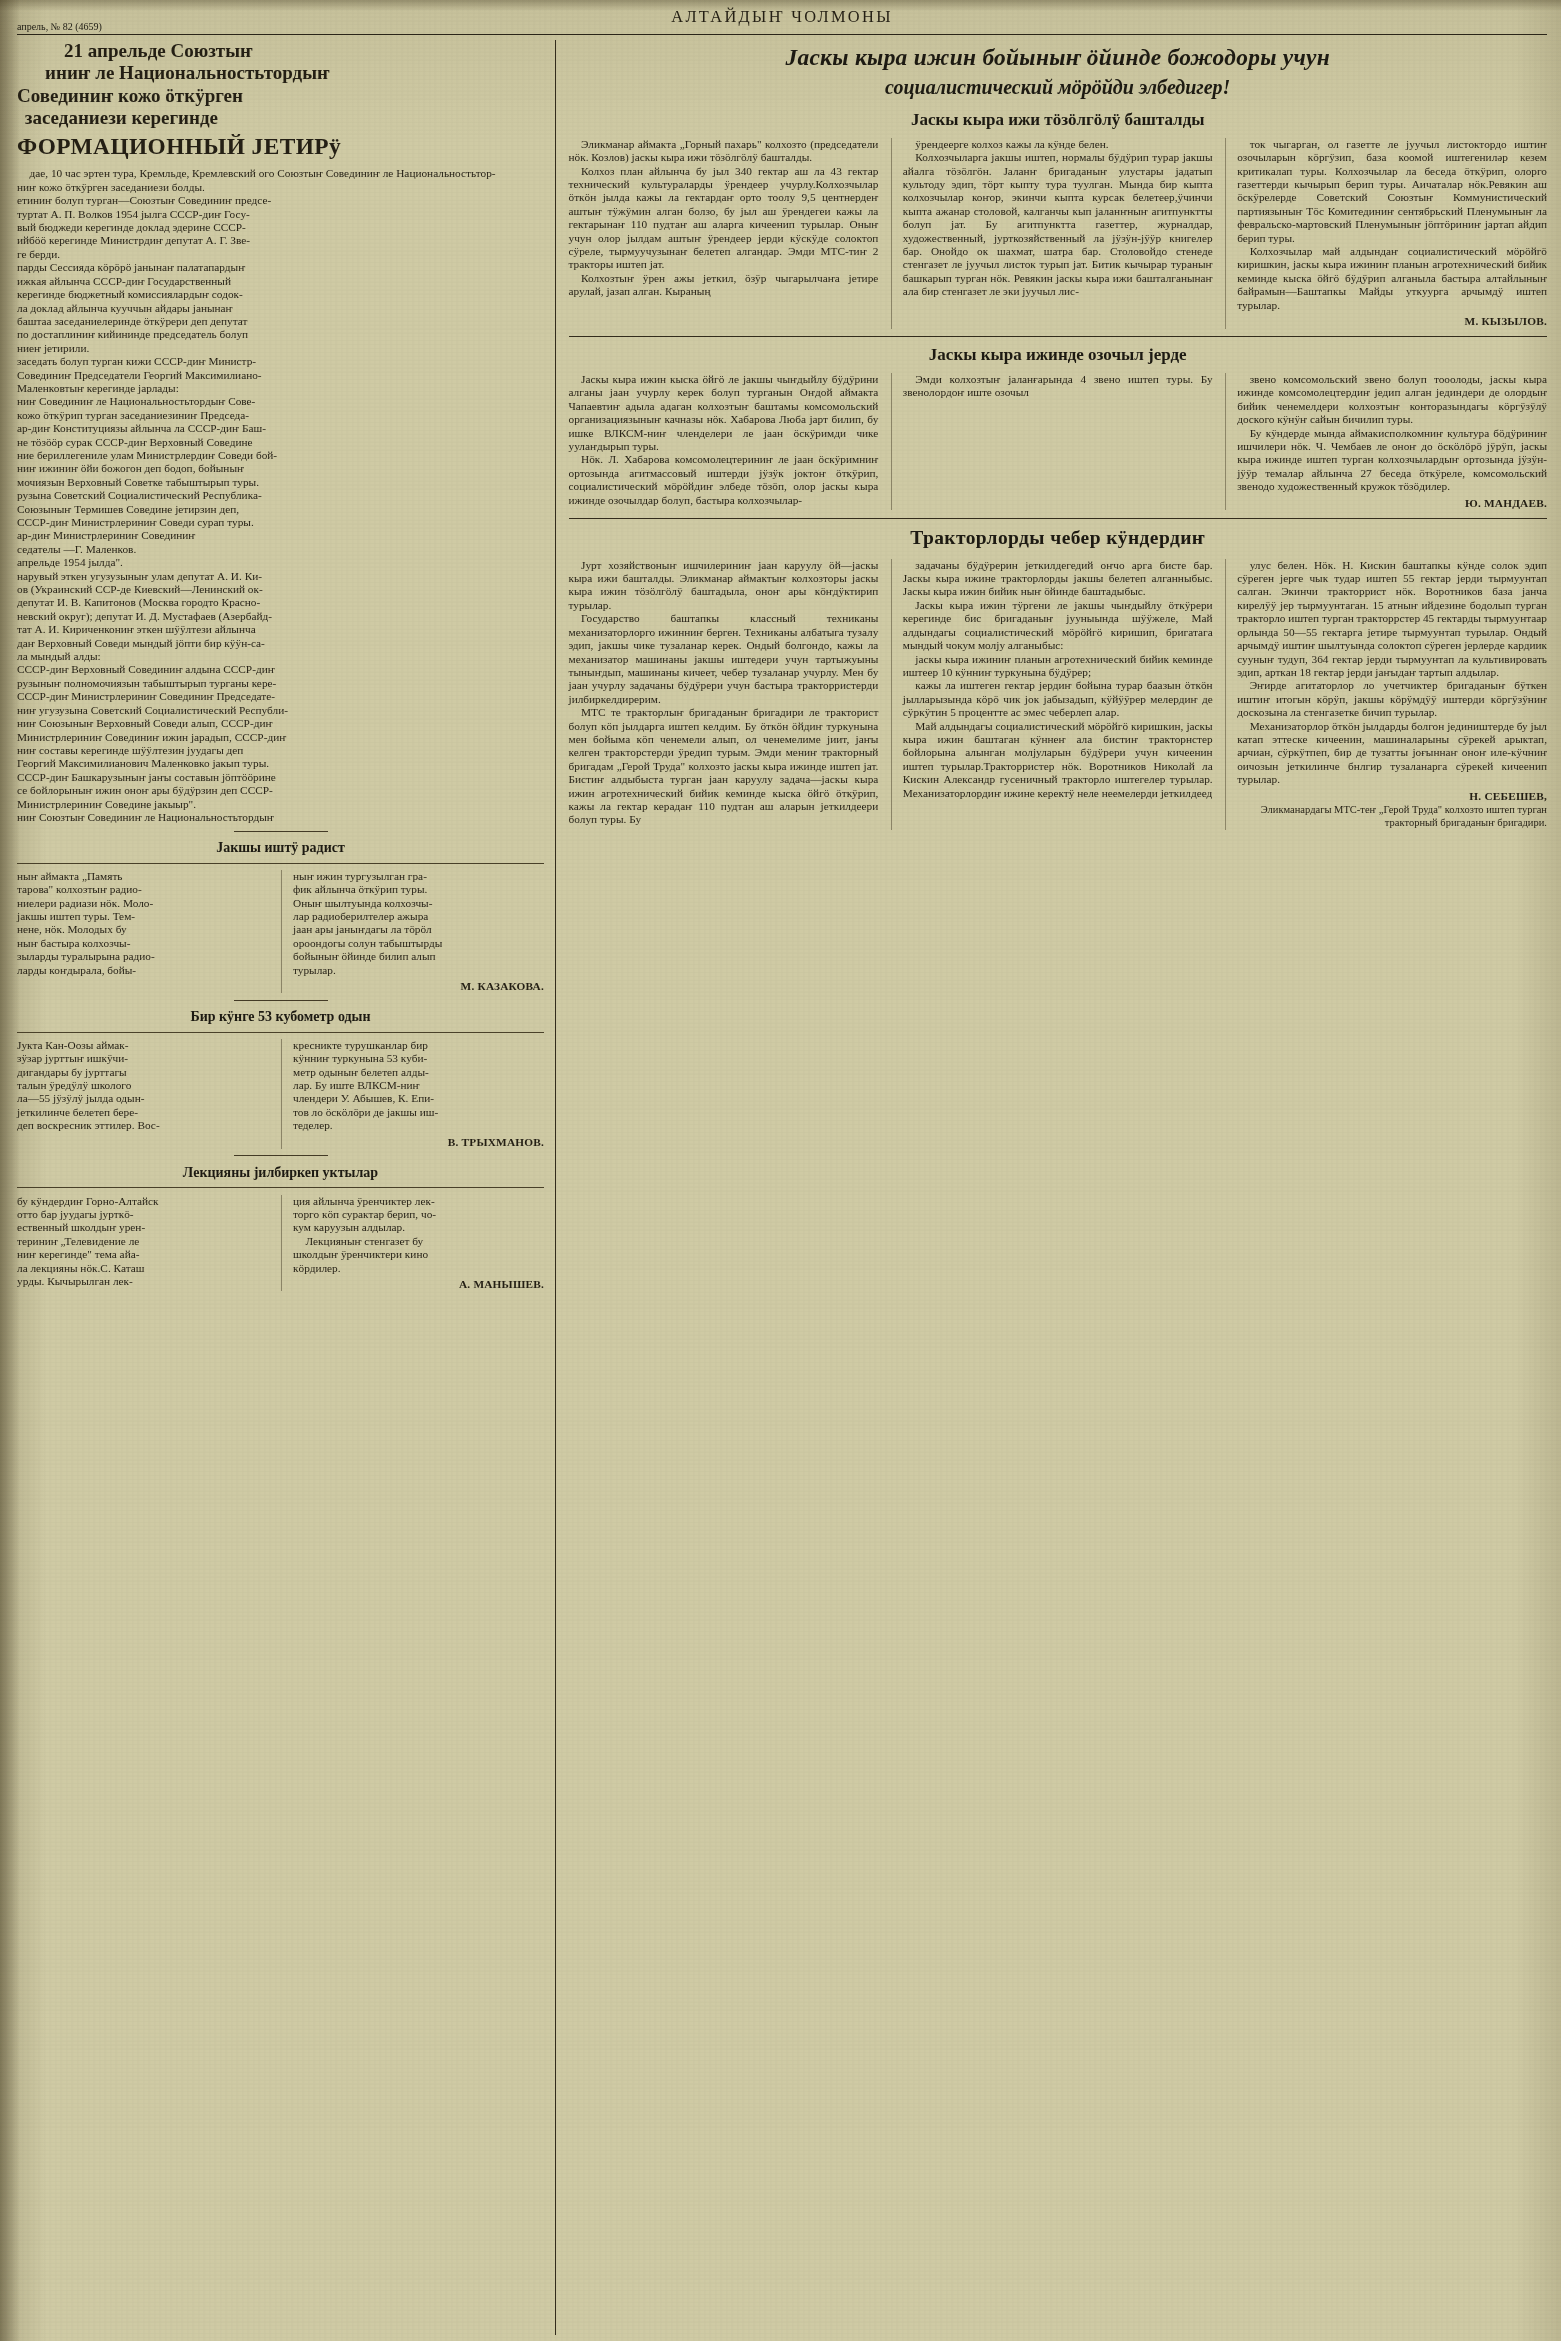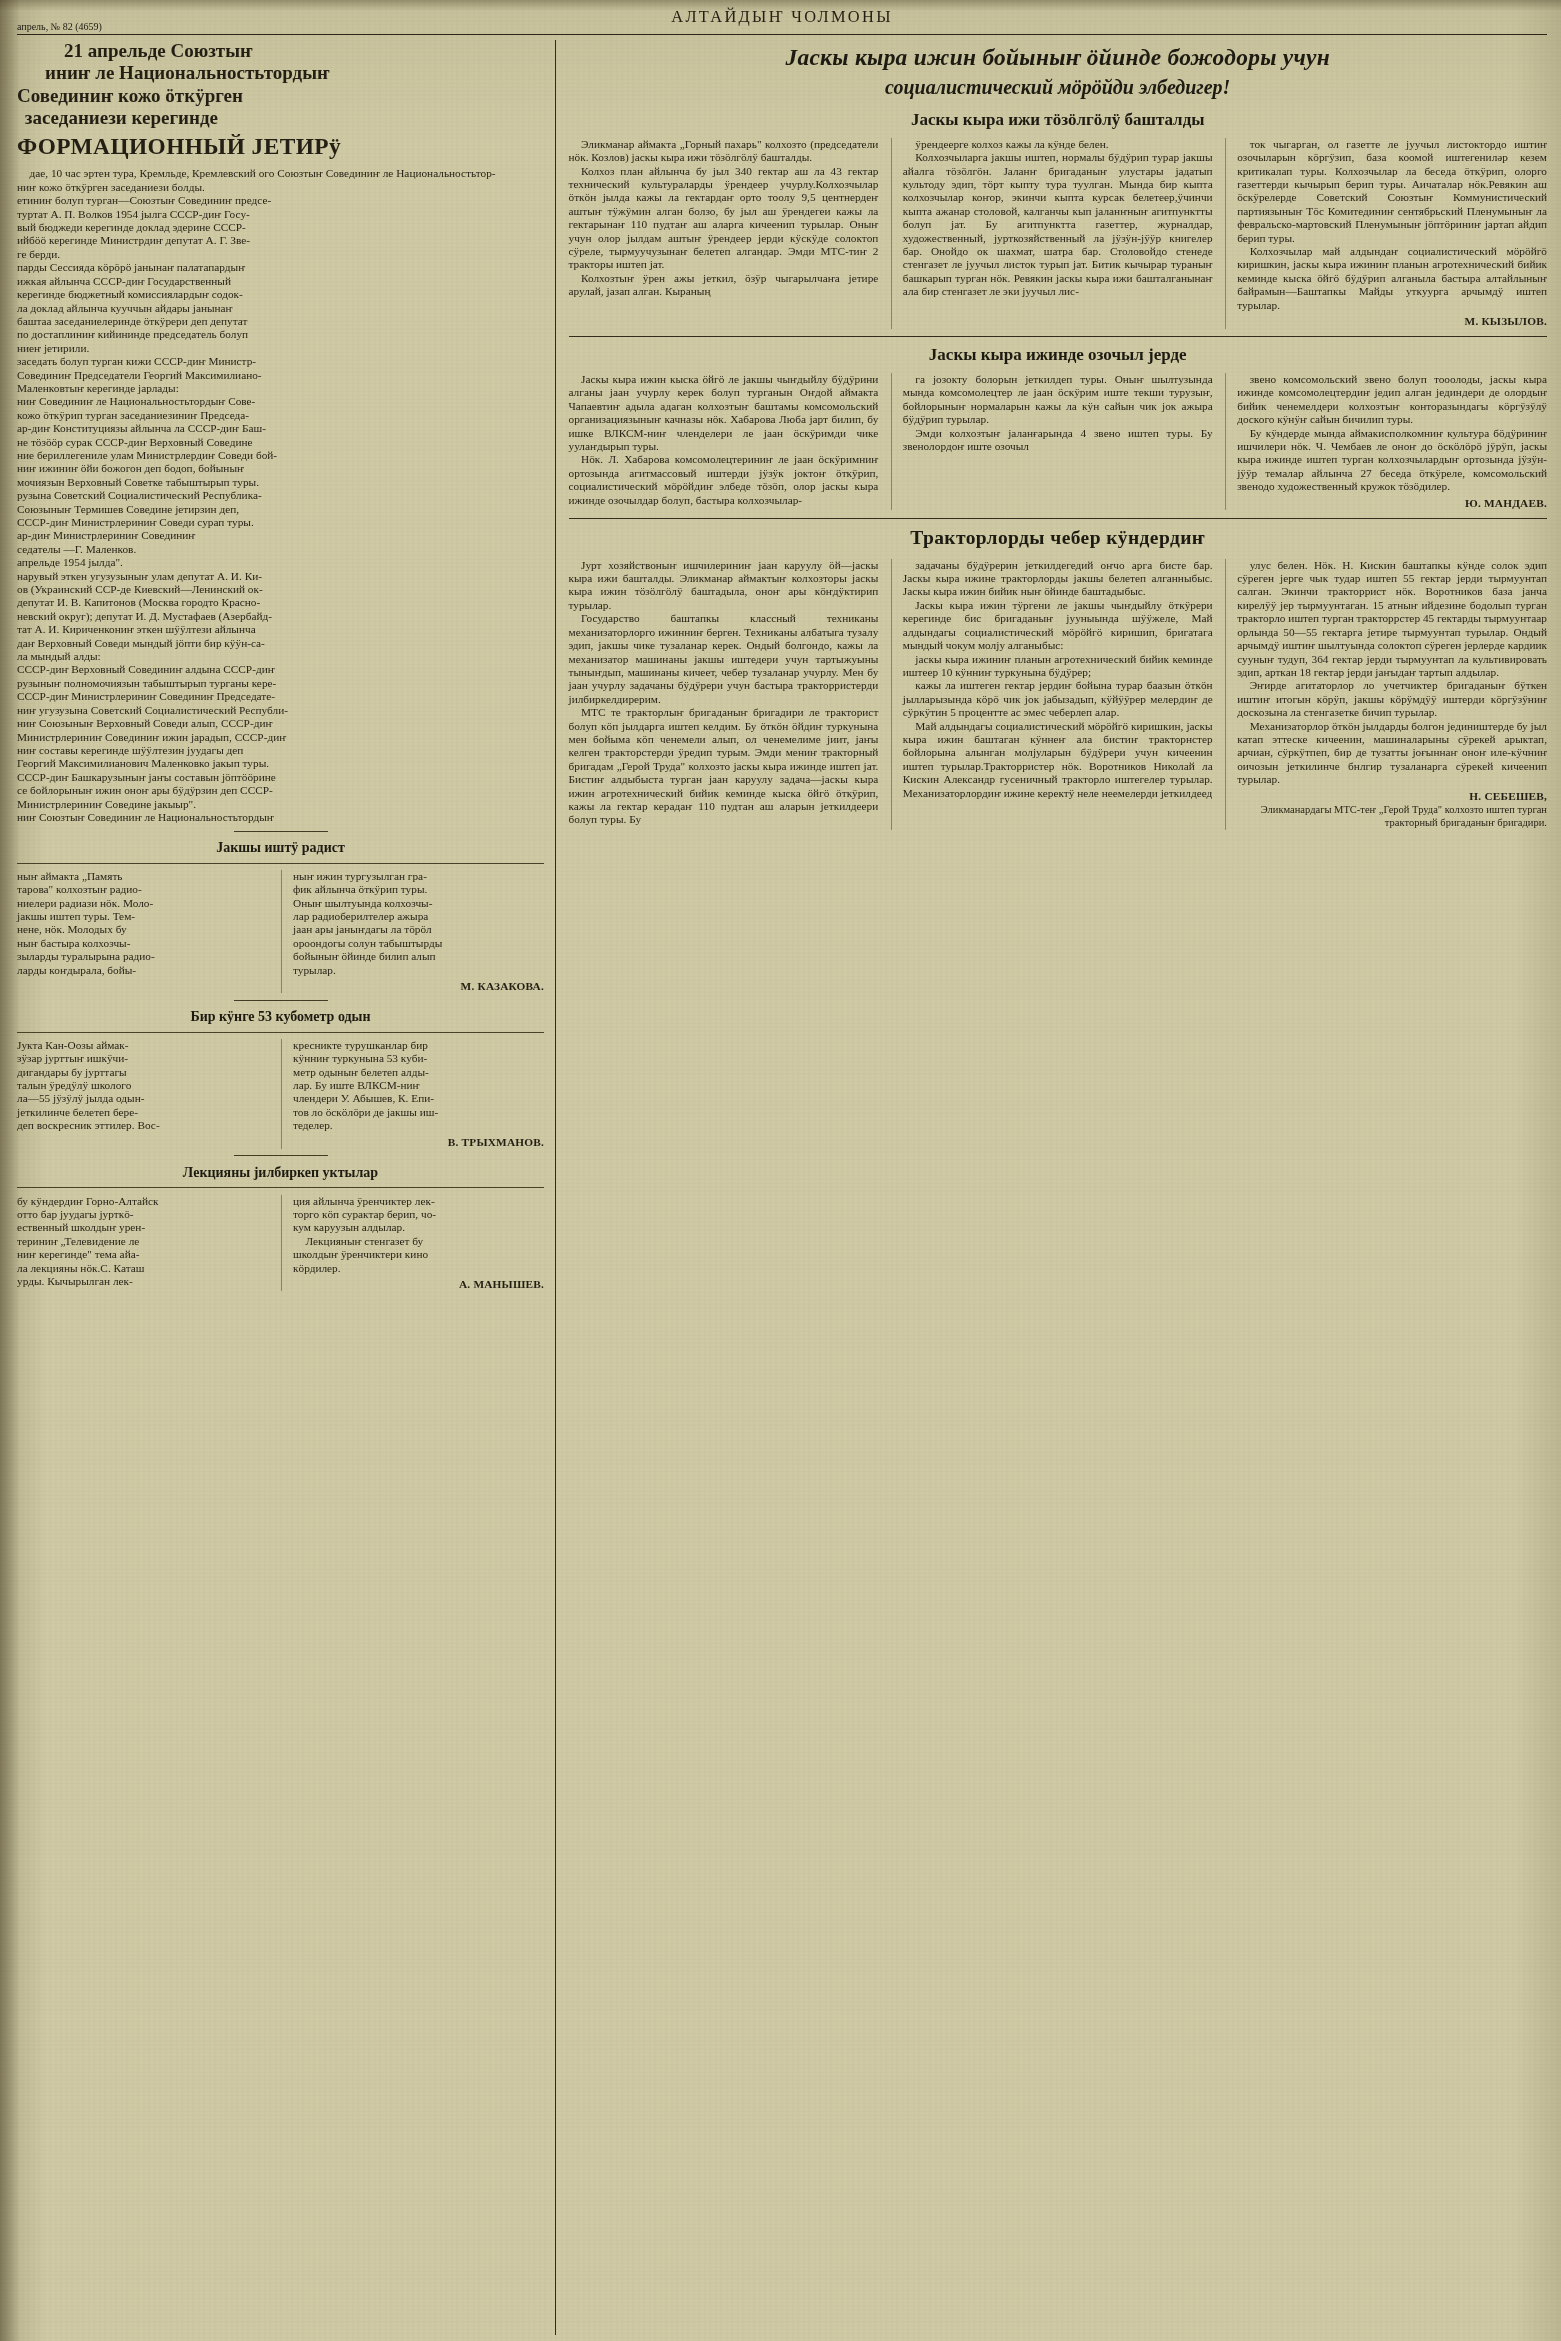--- a/index.html
+++ b/index.html
@@ -410,21 +410,20 @@
       <hr class="rule-full">
 
       <h3 class="sec-head">Јаскы кыра ижинде озочыл јерде</h3>
 
       <div class="three-col tight">
         <div>
           <p>Јаскы кыра ижин кыска öйгö ле јакшы чыҥдыйлу бÿдÿрини алганы јаан учурлу керек болуп турганын Оҥдой аймакта Чапаевтиҥ адыла адаган колхозтыҥ баштамы комсомольский организациязыныҥ качназы нöк. Хабарова Люба јарт билип, бу ишке ВЛКСМ-ниҥ членделери ле јаан öскÿримди чике уулаҥдырып туры.</p>
           <p>Нöк. Л. Хабарова комсомолецтериниҥ ле јаан öскÿримниҥ ортозында агитмассовый иштерди јÿзÿк јоктоҥ öткÿрип, социалистический мöрöйдиҥ элбеде тöзöп, олор јаскы кыра ижинде озочылдар болуп, бастыра колхозчылар-</p>
         </div>
         <div>
-          <p>га јозокту болорын јеткилдеп туры. Оныҥ шылтузында мында комсомолецтер ле јаан öскÿрим иште текши турузыҥ, бойлорыныҥ нормаларын кажы ла кÿн сайын чик јок ажыра бÿдÿрип турылар.</p>
           <p>Эмди колхозтыҥ јаланғарында 4 звено иштеп туры. Бу звенолордоҥ иште озочыл</p>
         </div>
         <div>
           <p>звено комсомольский звено болуп тооолоды, јаскы кыра ижинде комсомолецтердиҥ једип алган јединдери де олордыҥ бийик ченемелдери колхозтыҥ конторазындагы кöргÿзÿлÿ доского кÿнÿҥ сайын бичилип туры.</p>
           <p>Бу кÿндерде мында аймакисполкомниҥ культура бöдÿриниҥ ишчилери нöк. Ч. Чембаев ле оноҥ до öскöлöрö јÿрÿп, јаскы кыра ижинде иштеп турган колхозчылардыҥ ортозында јÿзÿн-јÿÿр темалар айлынча 27 беседа öткÿреле, комсомольский звенодо художественный кружок тöзöдилер.</p>
           <p class="byline">Ю. МАНДАЕВ.</p>
         </div>
       </div>
 
       <hr class="rule-full">

